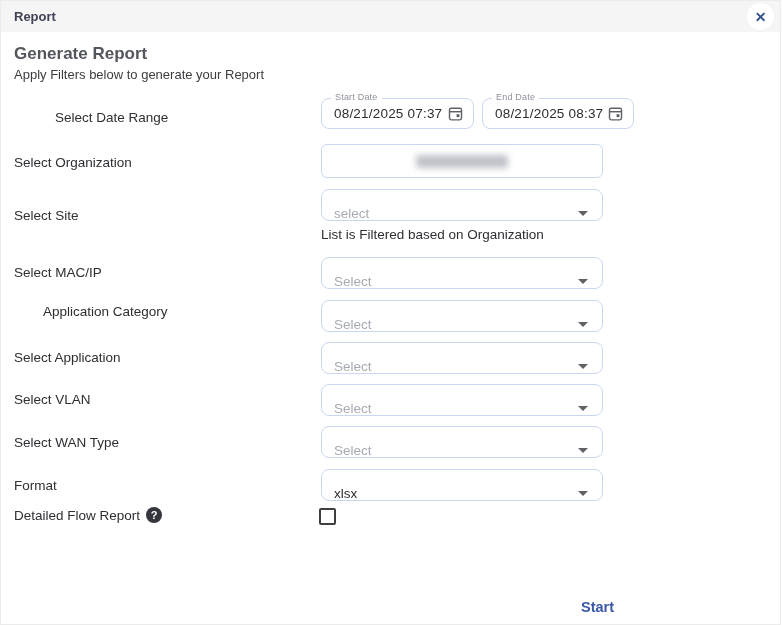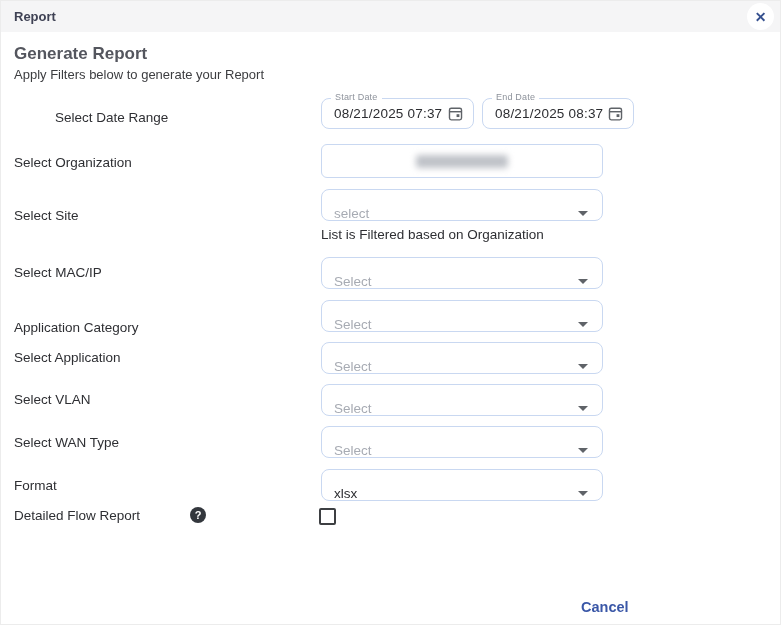--- a/index.html
+++ b/index.html
@@ -27,26 +27,26 @@
   
   .page-title { position:absolute; left:13px; top:43px; font-size:17px; font-weight:700; color:#54565e; }
   .page-subtitle { position:absolute; left:13px; top:66px; font-size:13px; color:#3c3d40; }
 
   
   .lbl { position:absolute; left:13px; font-size:13.5px; color:#2e2f33; line-height:16px; }
   .lbl-date { top:109px;margin-left:41px; }
   .lbl-org { top:154px; }
   .lbl-site { top:207px; }
   .lbl-mac { top:264px; }
-  .lbl-cat { top:319px; }
+  .lbl-cat { top:303px;margin-left:29px; }
   .lbl-app { top:349px; }
   .lbl-vlan { top:391px; }
   .lbl-wan { top:434px; }
   .lbl-format { top:477px; }
-  .lbl-flow { position:absolute; left:13px; top:506px; display:flex; align-items:flex-end; font-size:13.5px; color:#2e2f33;gap:44px; }
+  .lbl-flow { position:absolute; left:13px; top:506px; display:flex; align-items:flex-end; font-size:13.5px; color:#2e2f33; }
 
   
   .datef {
     position:absolute; top:97px; height:31px; border:1px solid #c9d8f1;
     border-radius:8px; background:#fff; display:flex; align-items:center;
     padding:0 9px 0 12px; cursor:text;
   }
   .datef.start { left:320px; width:153px; }
   .datef.end   { left:481px; width:152px; }
   .flabel {
@@ -189,15 +189,15 @@
     <span class="val">xlsx</span>
     <span class="caret"></span>
   </div>
 
   <div class="lbl-flow">
     <span>Detailed Flow Report</span>
     <span class="help-badge">?</span>
   </div>
   <div class="checkbox"></div>
 
-  <div class="cancel-link">Cancel</div>
+  <div class="cancel-link">Start</div>
 
 </div>
 
 </body></html>

